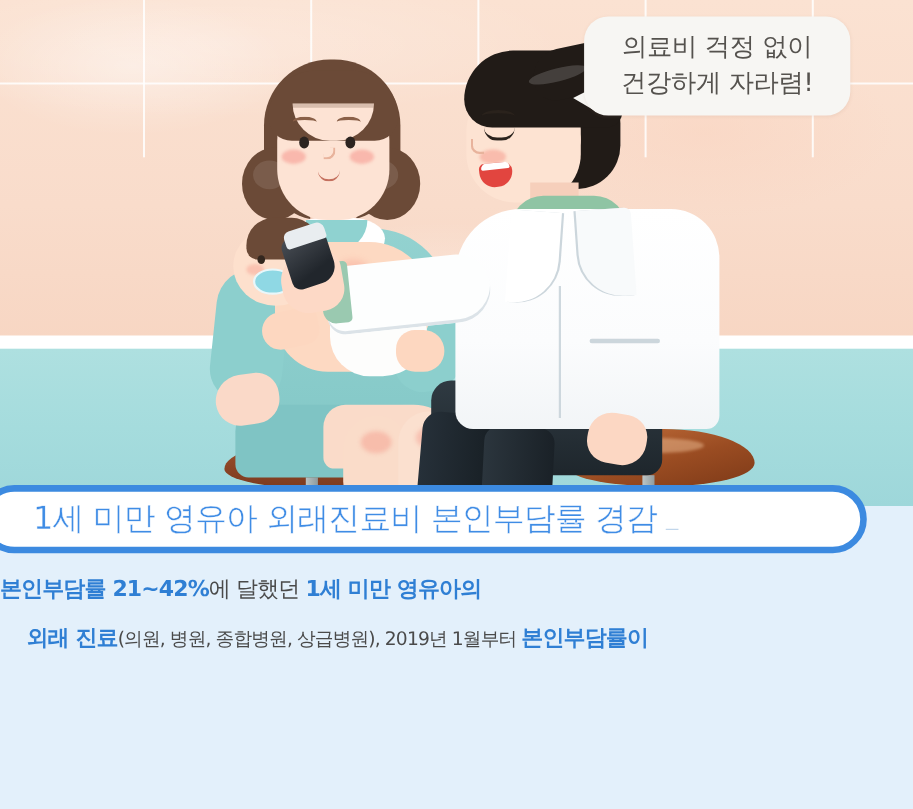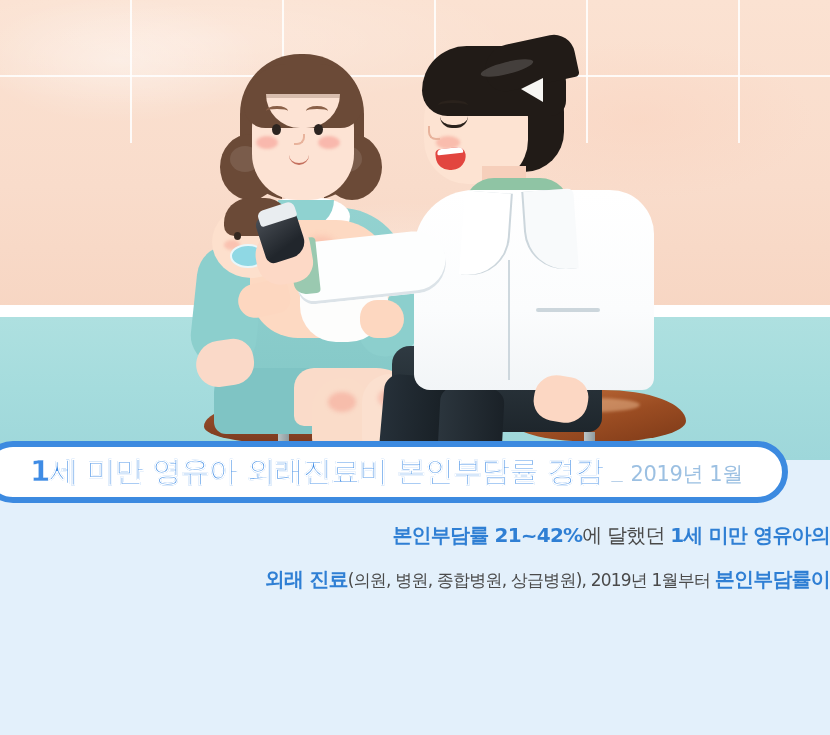--- a/index.html
+++ b/index.html
@@ -468,21 +468,21 @@
   .banner-inner {
     display: flex;
     align-items: baseline;
     gap: 8px;
     padding-left: 42px;
     white-space: nowrap;
   }
   .banner-title {
     font-family: "DejaVu Sans", sans-serif;
     font-size: 29px;
-    font-weight: bold;
+    font-weight: normal;
     color: #3f8ce5;
     letter-spacing: -0.8px;
     -webkit-text-stroke: 0.4px #ffffff;
     text-shadow:
        1.5px 0 0 #ffffff, -1.5px 0 0 #ffffff,
        0 1.5px 0 #ffffff, 0 -1.5px 0 #ffffff,
        1px 1px 0 #ffffff, -1px -1px 0 #ffffff,
        1px -1px 0 #ffffff, -1px 1px 0 #ffffff;
   }
   .banner-sep {
@@ -498,31 +498,31 @@
     color: #9cc0e2;
     letter-spacing: -0.4px;
     font-weight: normal;
   }
 
   
   .body-block {
     position: absolute;
     left: 0; top: 513px;
     width: 830px;
-    text-align: right;
+    text-align: left;
     font-family: "DejaVu Sans", sans-serif;
   }
   .line {
     display: block;
     white-space: nowrap;
     color: #4a4a4a;
     letter-spacing: -0.8px;
   }
   .l1 { font-size: 20px; line-height: 44px; }
-  .l2 { font-size: 20px; line-height: 44px; }
+  .l2 { font-size: 20px; line-height: 44px; padding-left: 24px; }
   .l3 { font-size: 20px; line-height: 44px; }
   .l4 { font-size: 20px; line-height: 44px; }
   .hl {
     color: #2f7fd4;
     font-weight: bold;
   }
   .sub {
     font-size: 17px;
     color: #4a4a4a;
   }
@@ -615,27 +615,32 @@
       <div class="d-pocket"></div>
       <div class="d-hand2"></div>
       <div class="d-arm"></div>
       <div class="d-cuff"></div>
       <div class="d-hand"></div>
       <div class="d-thermo"></div>
       <div class="d-thermo-top"></div>
     </div>
 
     <div class="bubble-tail"></div>
+    <div class="bubble">
+      <div class="bubble-text">
+        <span>의료비 걱정 없이</span>
+        <span>건강하게 자라렴!</span>
+      </div>
+    </div>
   </div>
 
   <div class="banner">
     <div class="banner-inner">
       <span class="banner-title">1세 미만 영유아 외래진료비 본인부담률 경감</span>
       <span class="banner-sep">_</span>
-      <span class="banner-date">2019년 1월</span>
     </div>
   </div>
 
   <div class="body-block">
     <div class="line l1"><span class="hl">본인부담률 21~42%</span><span>에 달했던 </span><span class="hl">1세 미만 영유아의</span></div>
     <div class="line l2"><span class="hl">외래 진료</span><span class="sub">(의원, 병원, 종합병원, 상급병원), 2019년 1월부터 </span><span class="hl">본인부담률이</span></div>
   </div>
 
 </div>
 

